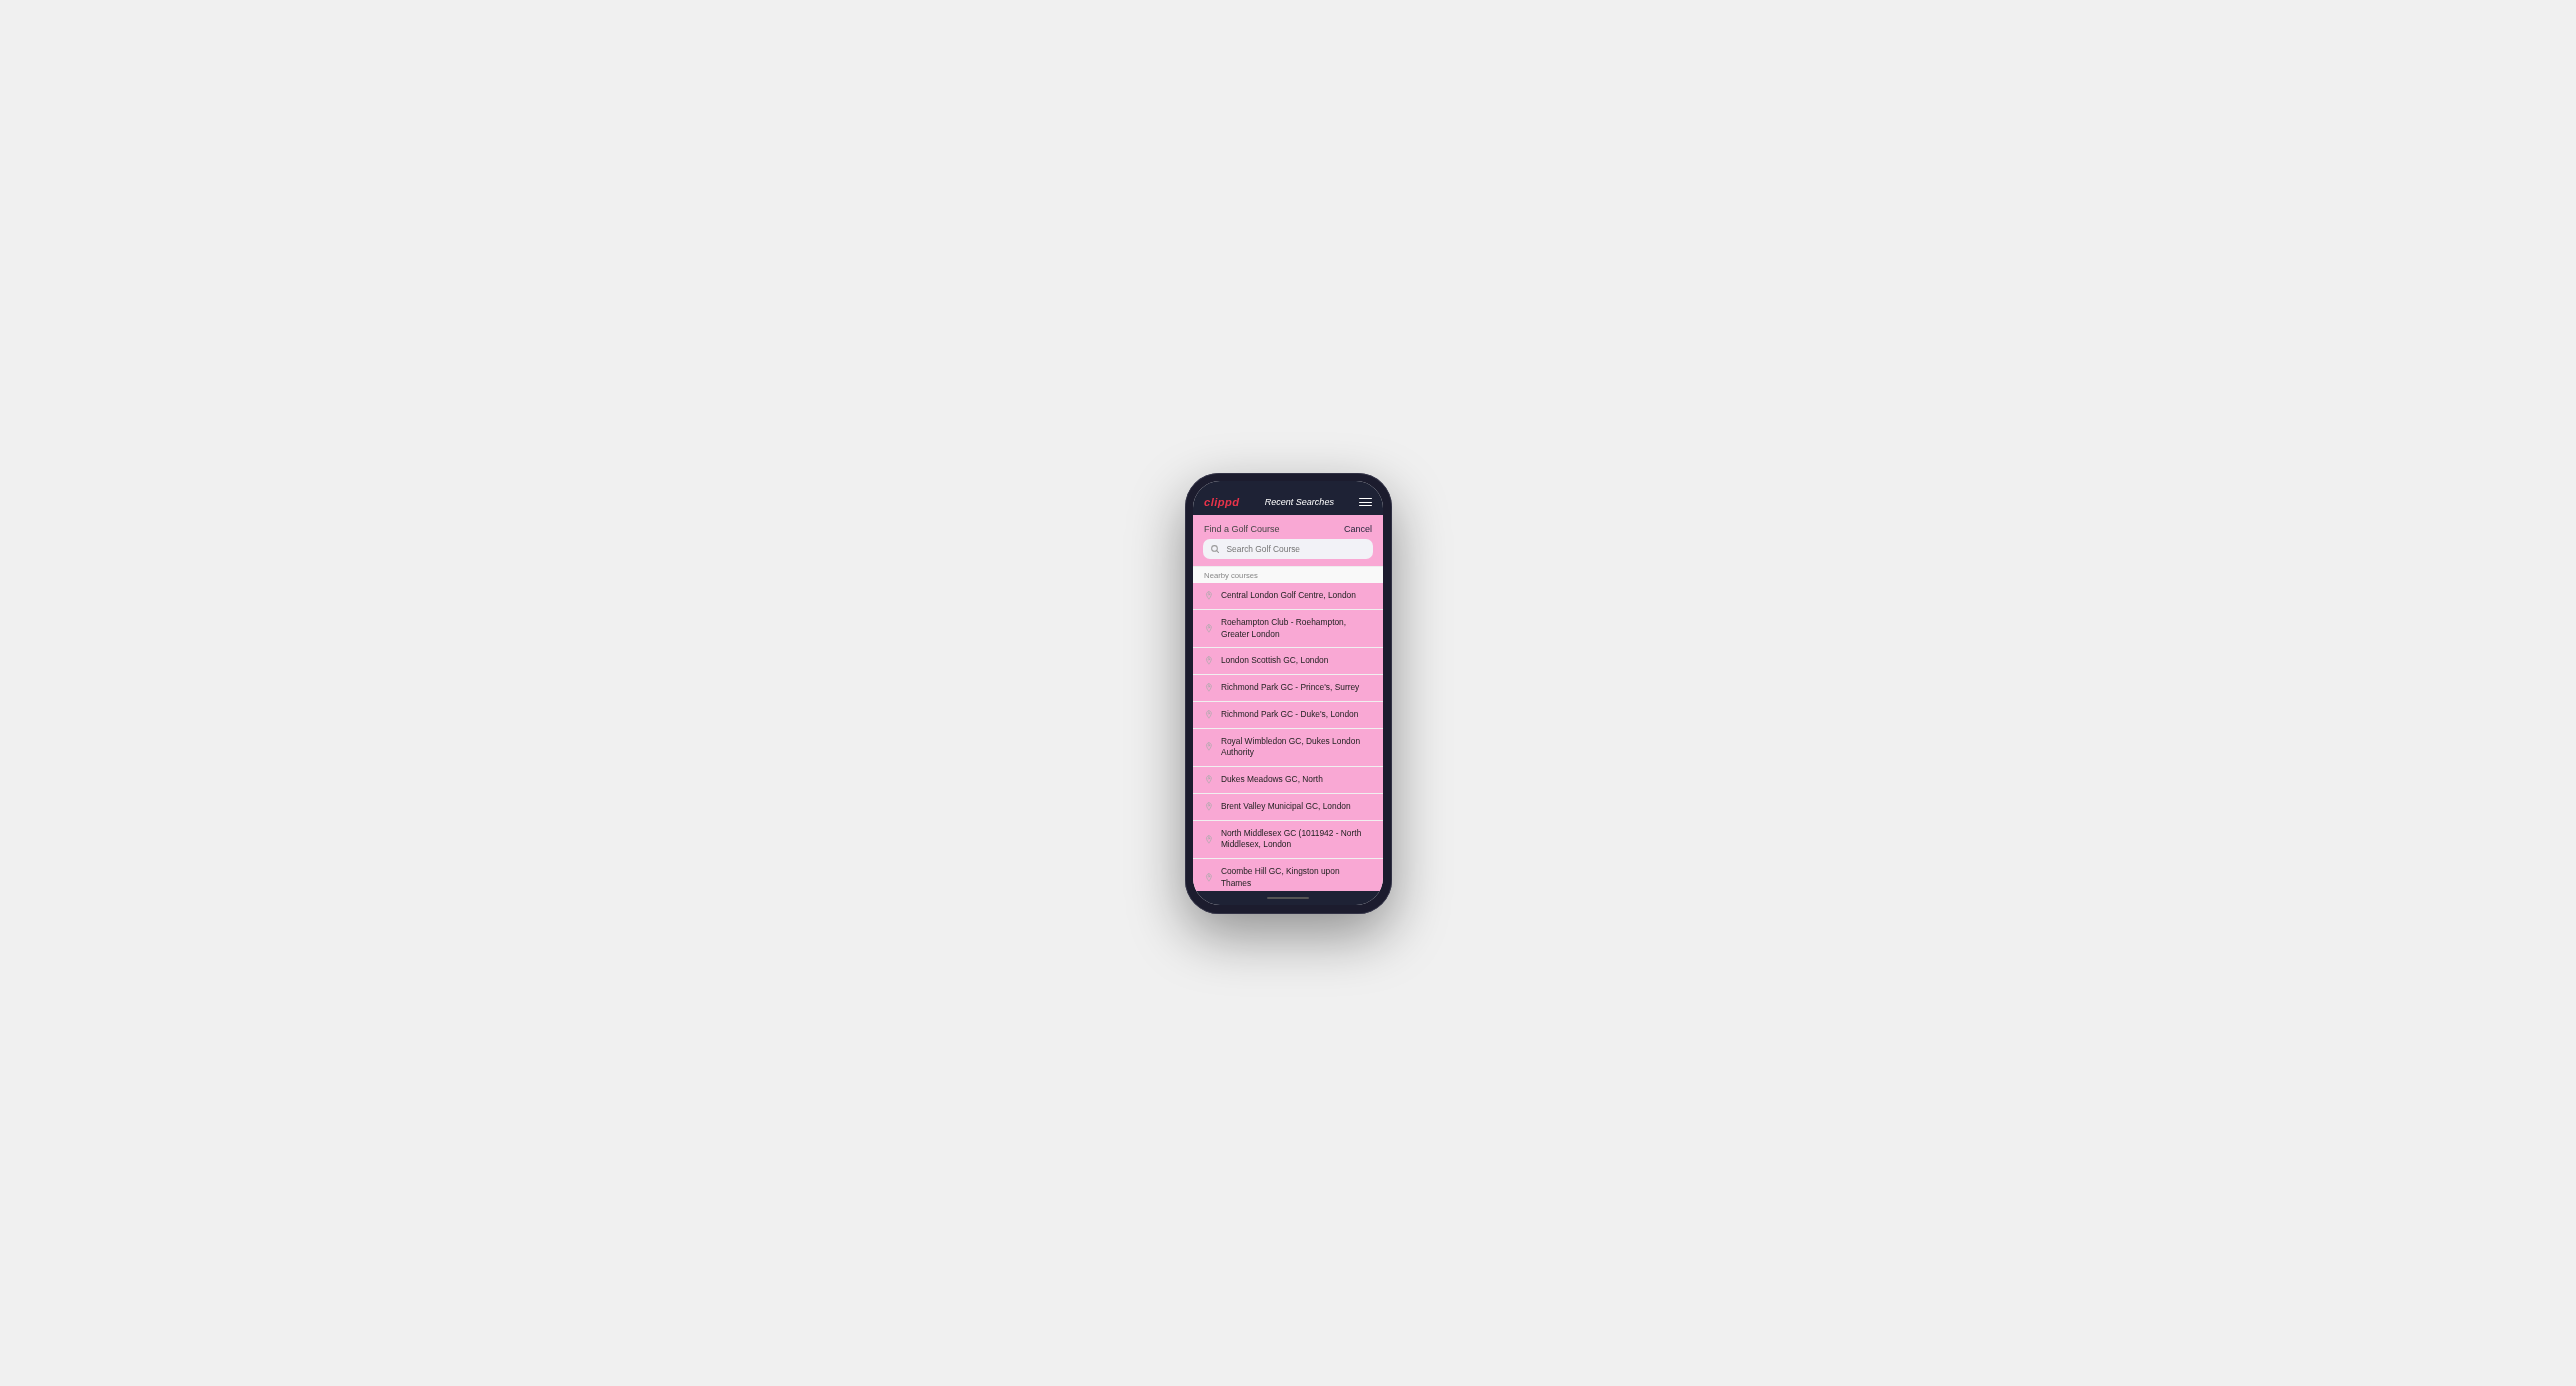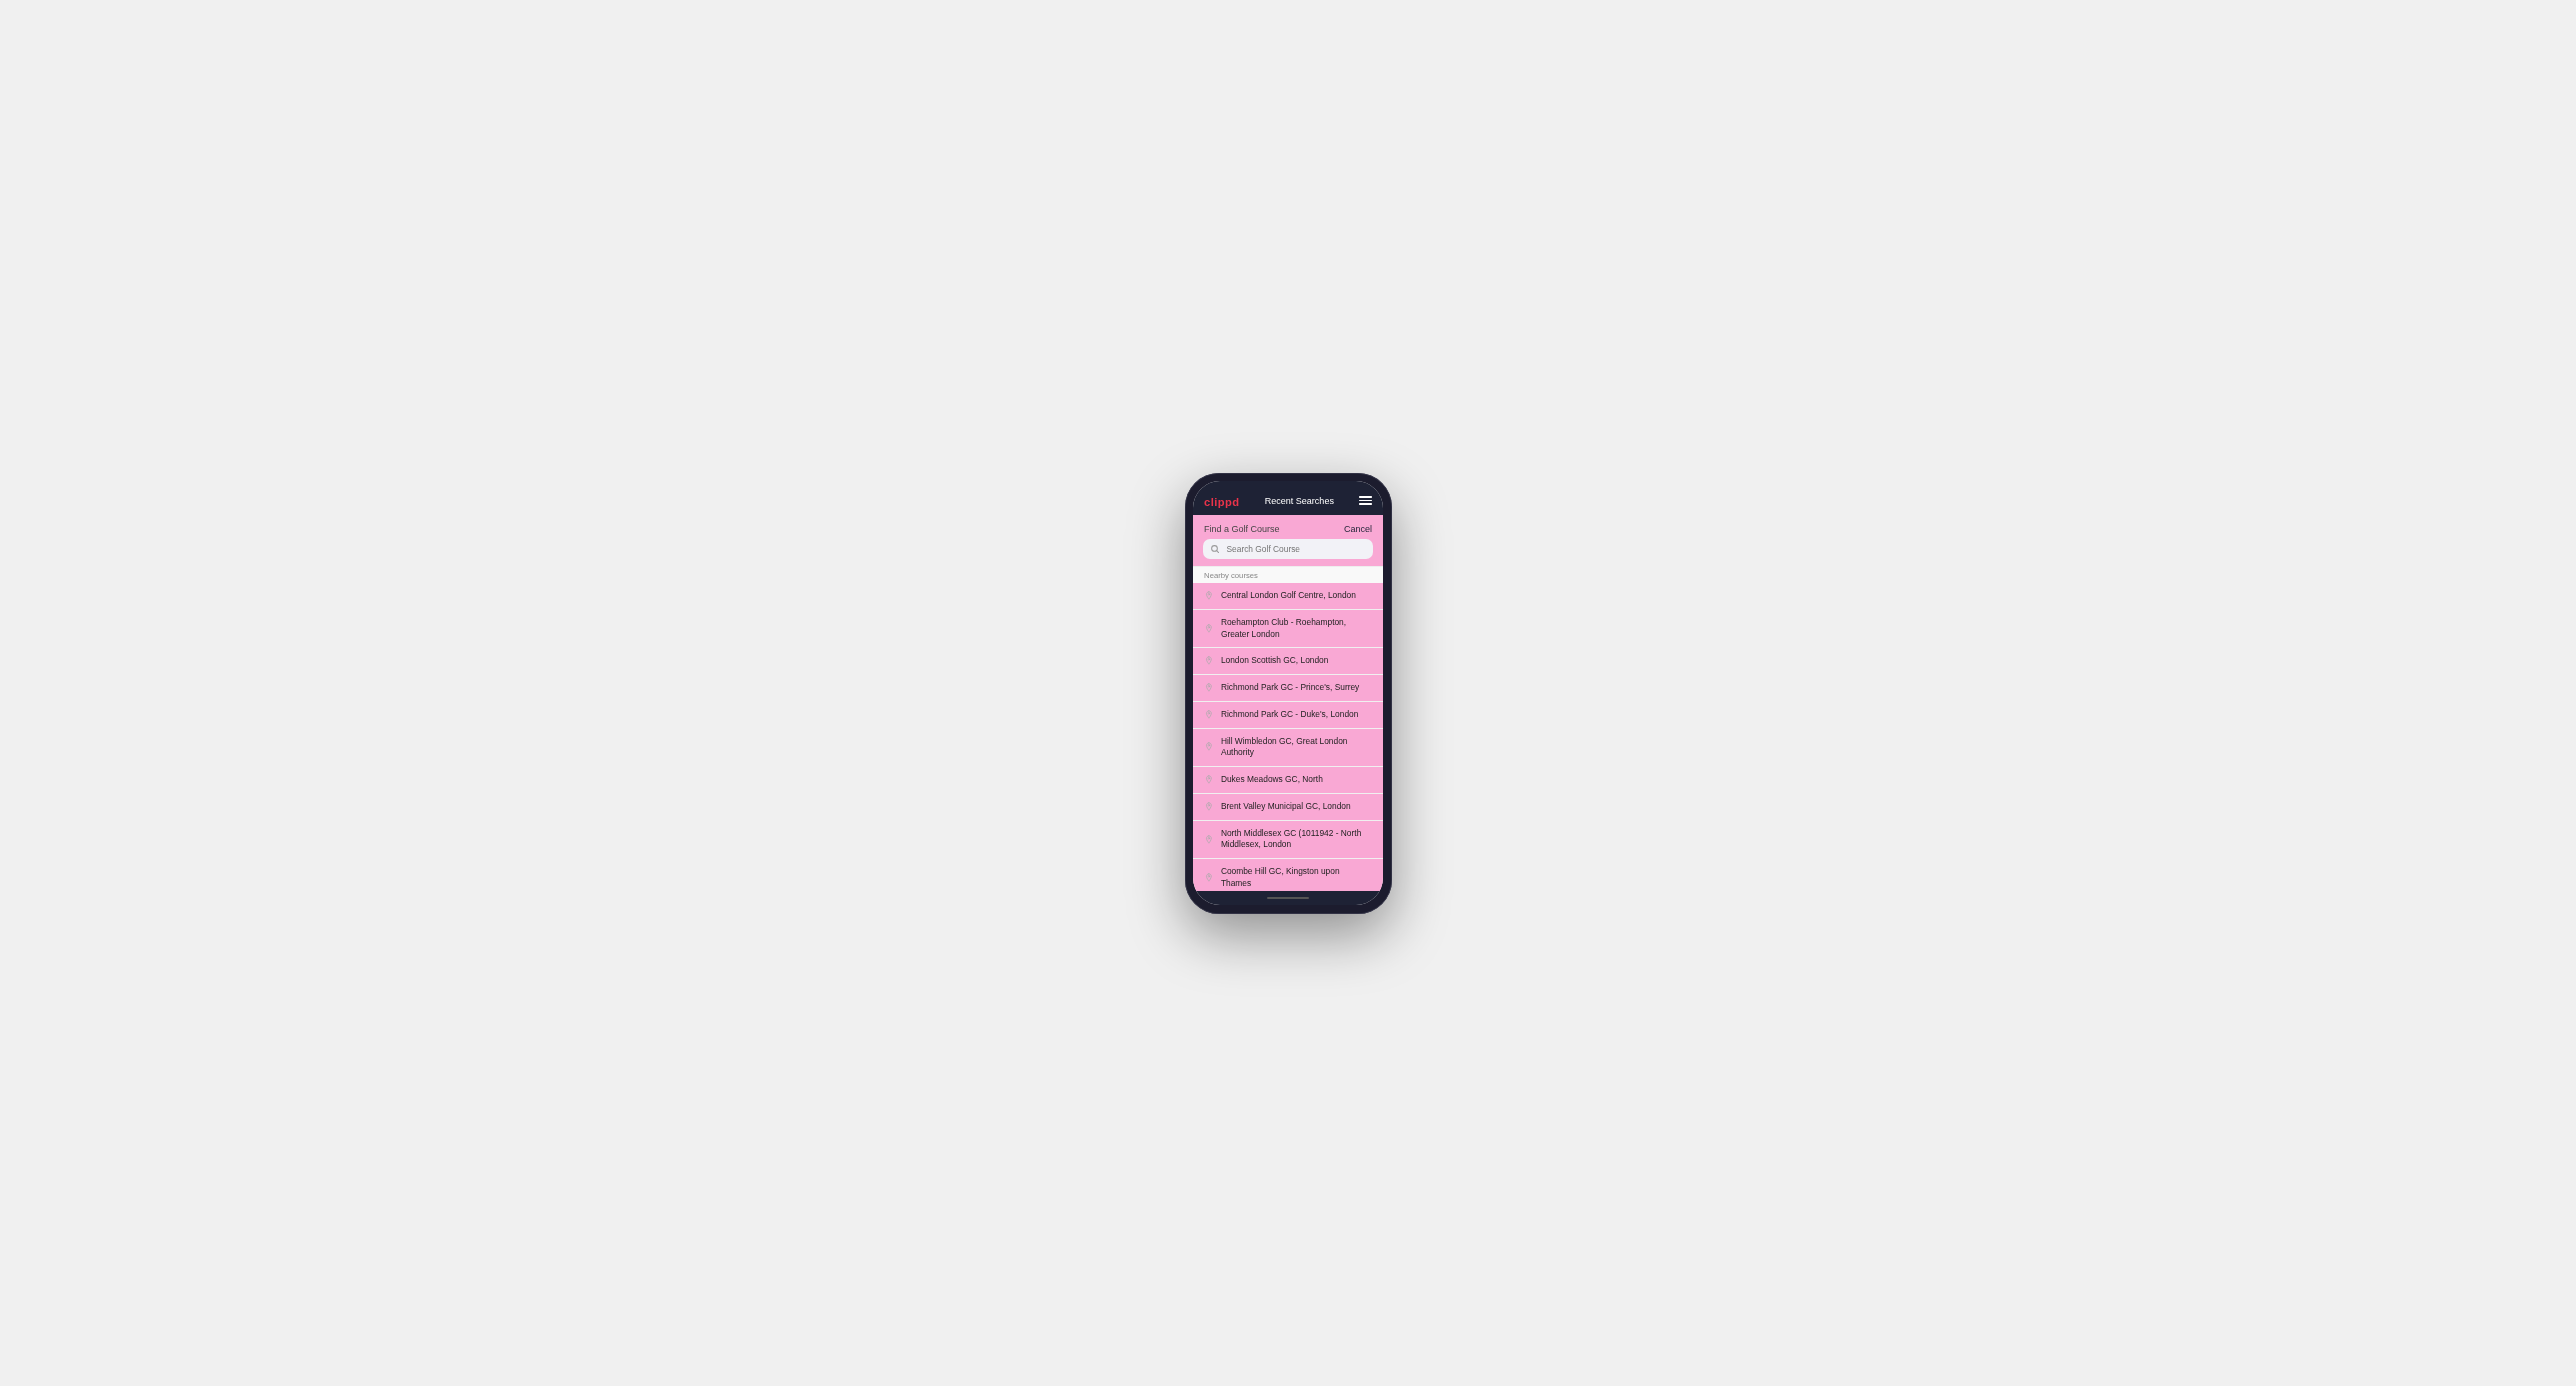--- a/index.html
+++ b/index.html
@@ -38,23 +38,25 @@
       background: #1e2235;
       height: 9.8px;
       border-radius: 27px 27px 0 0;
       flex-shrink: 0;
     }
 
     
     .nav-bar {
       background: #1e2235;
       display: flex;
+      align-items: center;
       justify-content: space-between;
       padding: 5.6px 11.2px 7px;
       flex-shrink: 0;
+      font-style: italic;
     }
 
     .nav-logo {
       color: #e8334a;
       font-size: 11.2px;
       font-weight: 700;
       letter-spacing: 0.4px;
     }
 
     .nav-title {
@@ -266,21 +268,21 @@
               <path d="M12 2C8.686 2 6 4.686 6 8c0 4.5 6 12 6 12s6-7.5 6-12c0-3.314-2.686-6-6-6z"></path>
               <circle cx="12" cy="8" r="2"></circle>
             </svg>
             <span class="course-name">Richmond Park GC - Duke's, London</span>
           </div>
           <div class="course-item">
             <svg class="pin-icon" viewBox="0 0 24 24" fill="none" stroke="currentColor" stroke-width="1.8" stroke-linecap="round" stroke-linejoin="round">
               <path d="M12 2C8.686 2 6 4.686 6 8c0 4.5 6 12 6 12s6-7.5 6-12c0-3.314-2.686-6-6-6z"></path>
               <circle cx="12" cy="8" r="2"></circle>
             </svg>
-            <span class="course-name">Hill Wimbledon GC, Great London Authority</span>
+            <span class="course-name">Royal Wimbledon GC, Dukes London Authority</span>
           </div>
           <div class="course-item">
             <svg class="pin-icon" viewBox="0 0 24 24" fill="none" stroke="currentColor" stroke-width="1.8" stroke-linecap="round" stroke-linejoin="round">
               <path d="M12 2C8.686 2 6 4.686 6 8c0 4.5 6 12 6 12s6-7.5 6-12c0-3.314-2.686-6-6-6z"></path>
               <circle cx="12" cy="8" r="2"></circle>
             </svg>
             <span class="course-name">Dukes Meadows GC, North</span>
           </div>
           <div class="course-item">
             <svg class="pin-icon" viewBox="0 0 24 24" fill="none" stroke="currentColor" stroke-width="1.8" stroke-linecap="round" stroke-linejoin="round">

